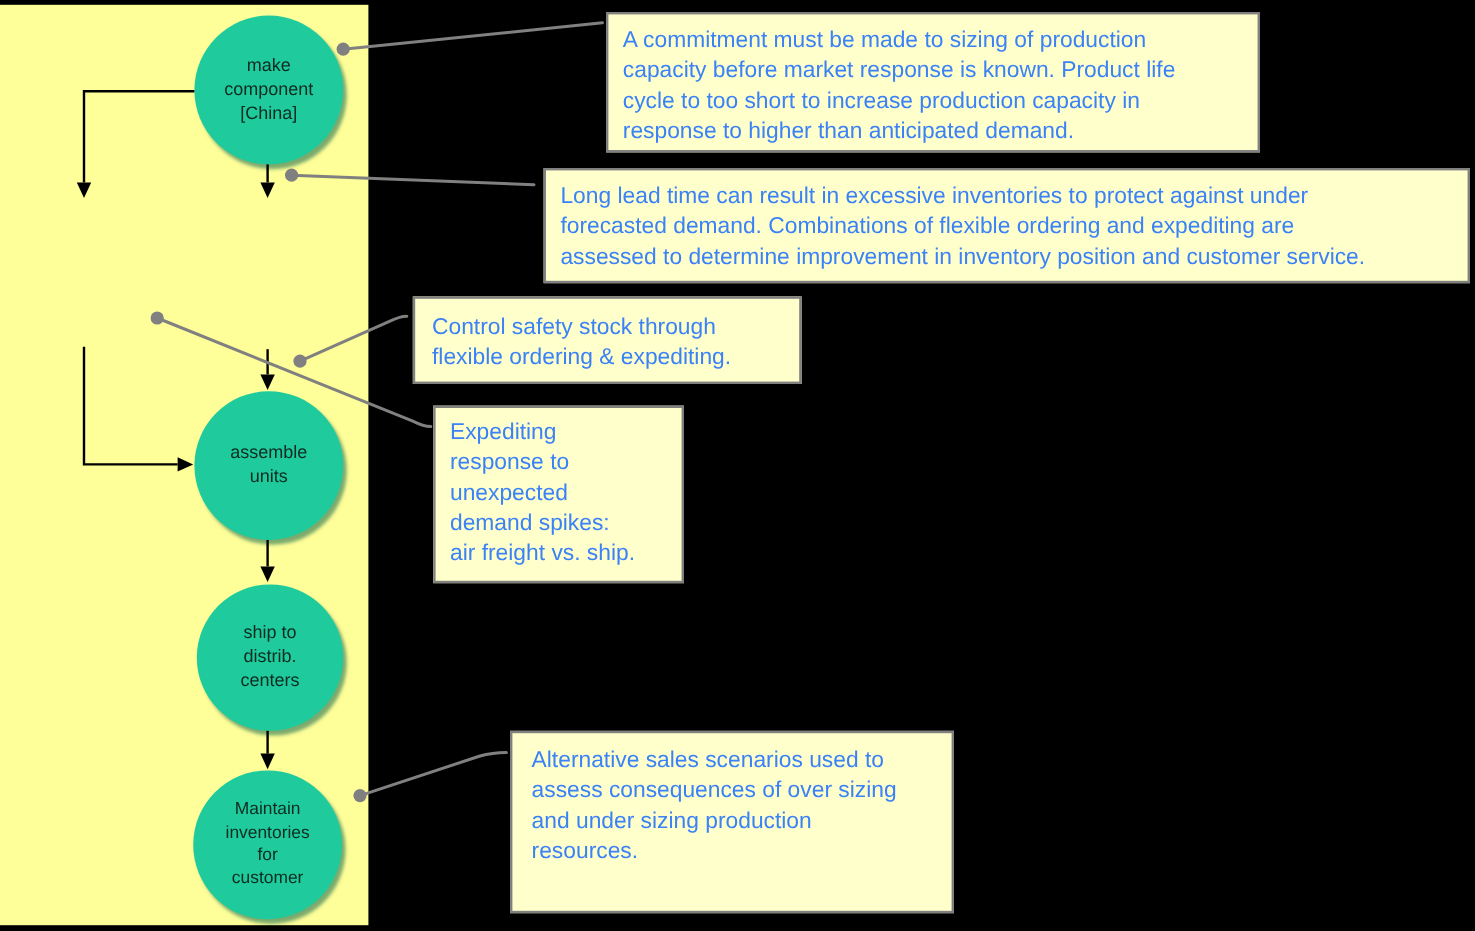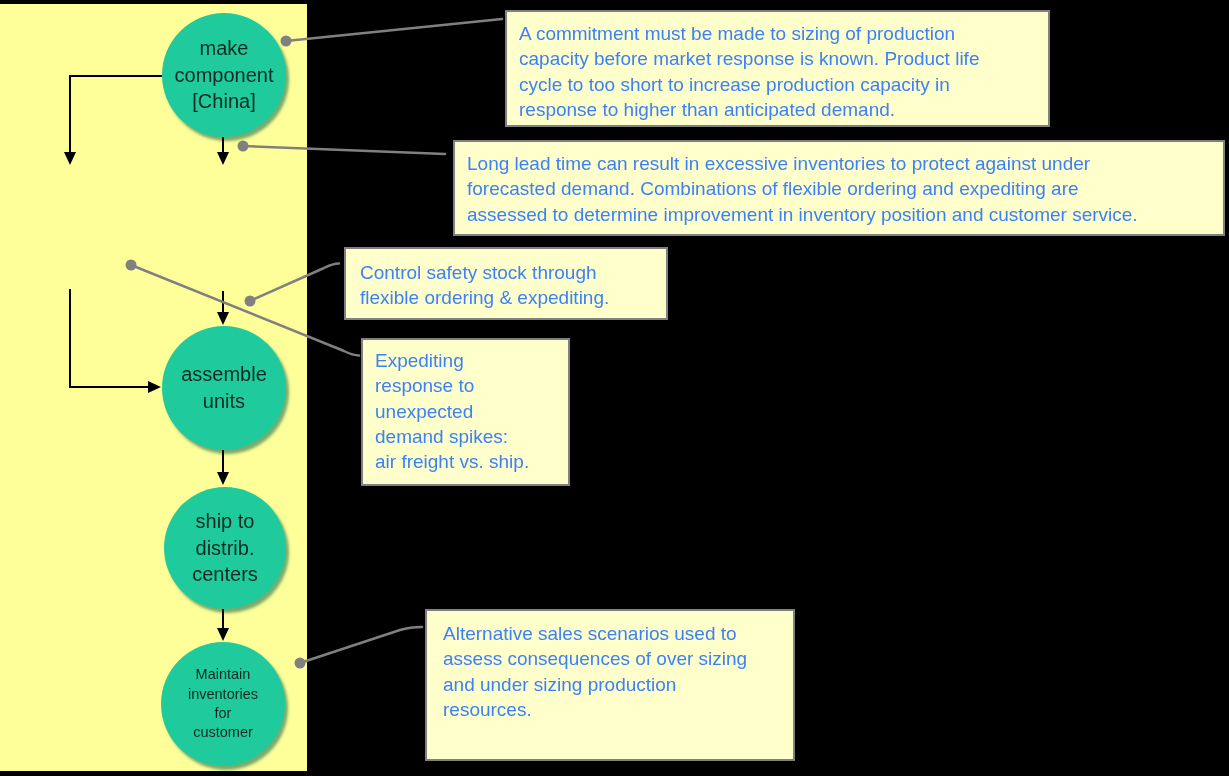--- a/index.html
+++ b/index.html
@@ -26,21 +26,21 @@
   .node {
     position: absolute;
     border-radius: 50%;
     background: #1FCB9C;
     box-shadow: 3px 4px 3px rgba(15, 100, 75, 0.55);
     display: flex;
     align-items: center;
     justify-content: center;
     text-align: center;
     color: #0d2b22;
-    font-size: 20px;
+    font-size: 15px;
     line-height: 1.34;
     white-space: pre-line;
   }
   .callout {
     position: absolute;
     background: #FFFFCC;
     border: 2px solid #808080;
     color: #3b82f6;
     font-size: 19px;
     line-height: 1.33;

